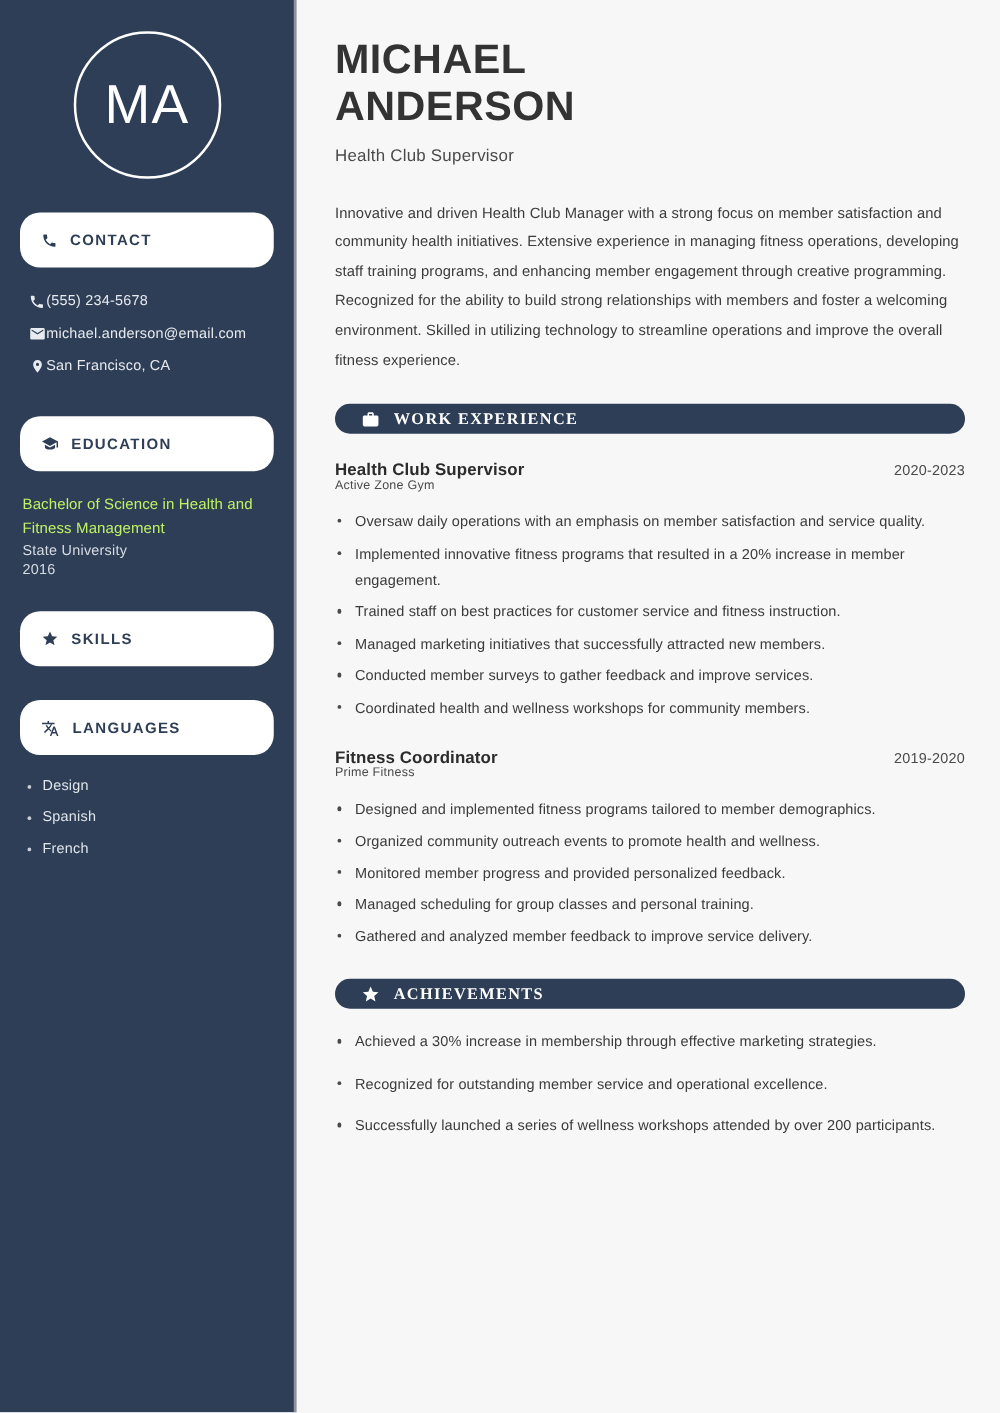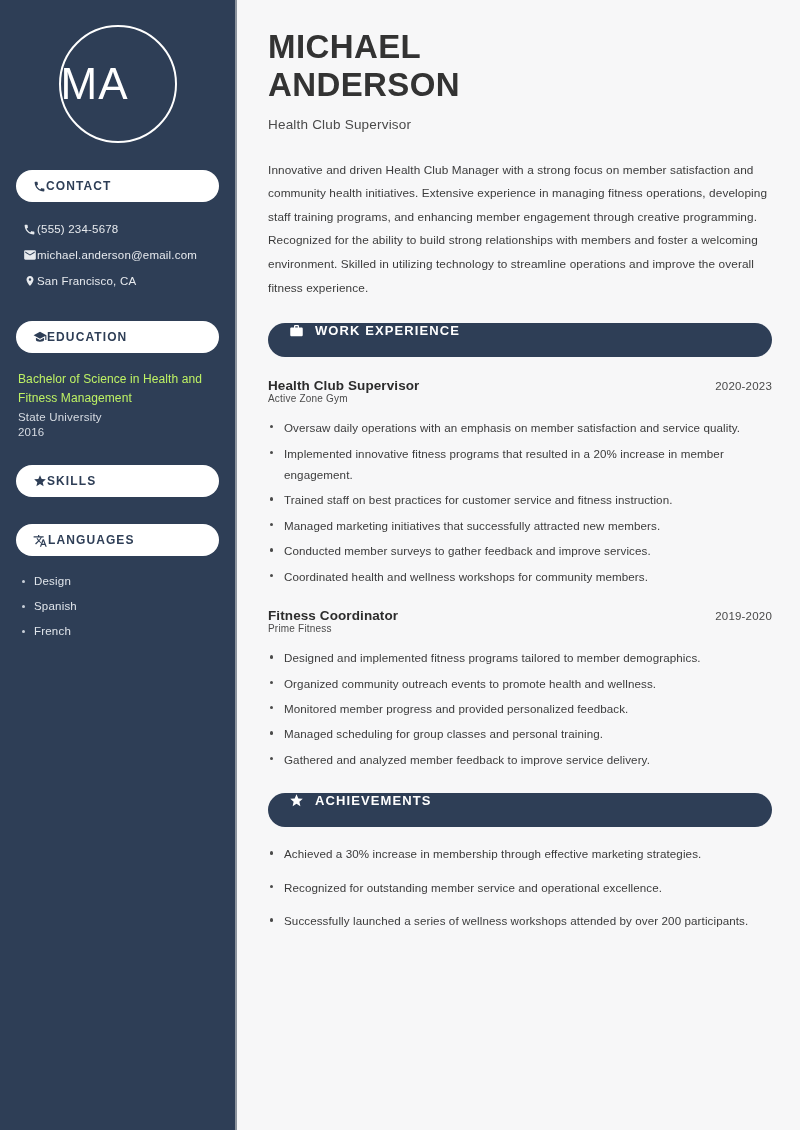--- a/index.html
+++ b/index.html
@@ -37,39 +37,40 @@
     justify-content: center;
     margin-top: 25px;
   }
   .avatar {
     width: 118px;
     height: 118px;
     border-radius: 50%;
     border: 2px solid #ffffff;
     display: flex;
     align-items: center;
-    justify-content: flex-start;
+    justify-content: center;
   }
   .avatar-initials {
     font-size: 44px;
     font-weight: 400;
     letter-spacing: 1px;
     color: #ffffff;
     line-height: 1;
   }
 
   
   .side-pill {
     margin-top: 27px;
-    height: 32px;
+    height: 44px;
     background: #ffffff;
     border-radius: 16px;
     display: flex;
     align-items: center;
     padding-left: 17px;
+    gap: 10px;
   }
   .side-pill .pill-label {
     font-size: 12px;
     font-weight: 700;
     letter-spacing: 1.1px;
     color: #2e3e56;
   }
   .side-pill .icon { display: flex; align-items: center; }
   .side-pill svg { display: block; }
 
@@ -159,27 +160,28 @@
     font-size: 11.8px;
     color: #3b3b3b;
     line-height: 2.0;
     letter-spacing: 0.1px;
     text-align: left;
   }
 
   
   .main-pill {
     margin-top: 23px;
-    height: 34px;
+    height: 24px;
     background: #2e3e56;
     border-radius: 17px;
     display: flex;
-    align-items: flex-start;
+    align-items: center;
     padding-left: 21px;
     gap: 11px;
+    font-family: Liberation Serif, serif;
   }
   .main-pill .pill-label {
     font-size: 13px;
     font-weight: 700;
     letter-spacing: 1.1px;
     color: #ffffff;
   }
   .main-pill .icon { display: flex; align-items: center; }
 
   .job { margin-top: 21px; }

